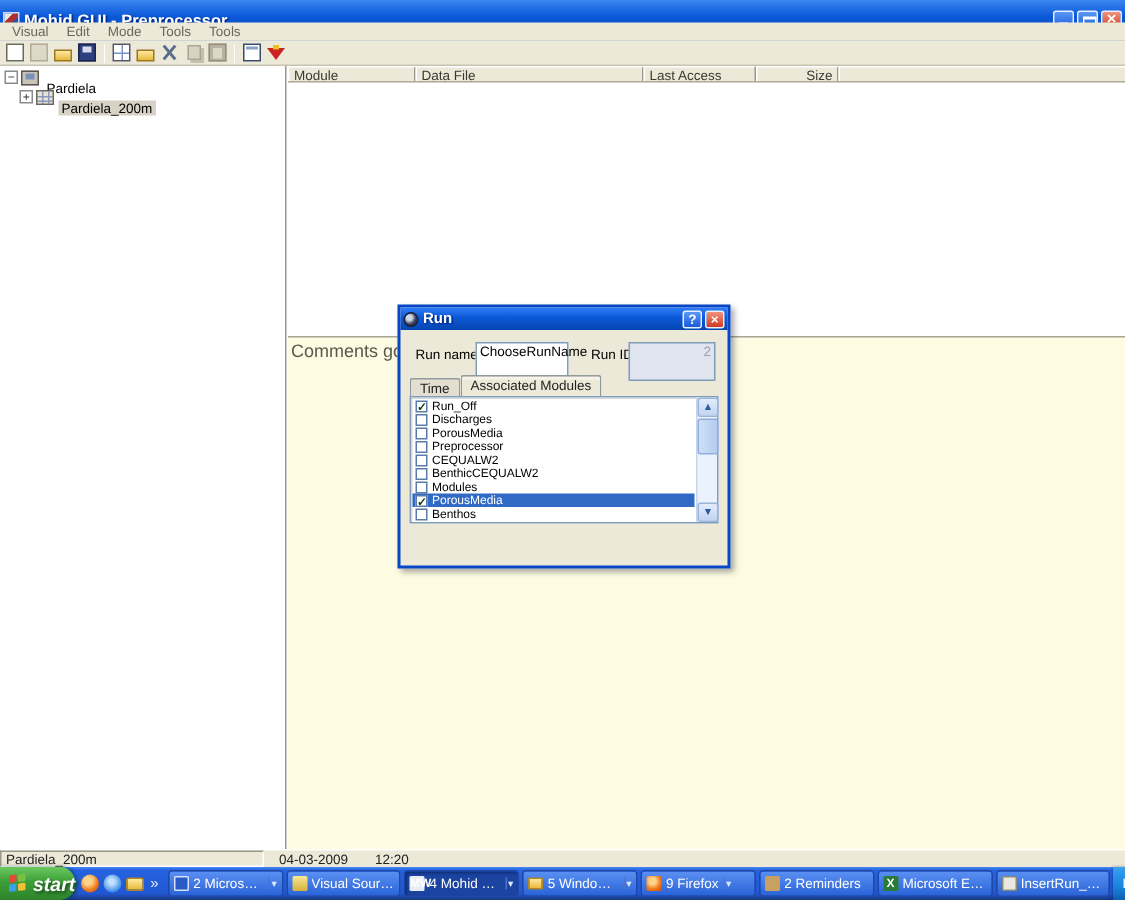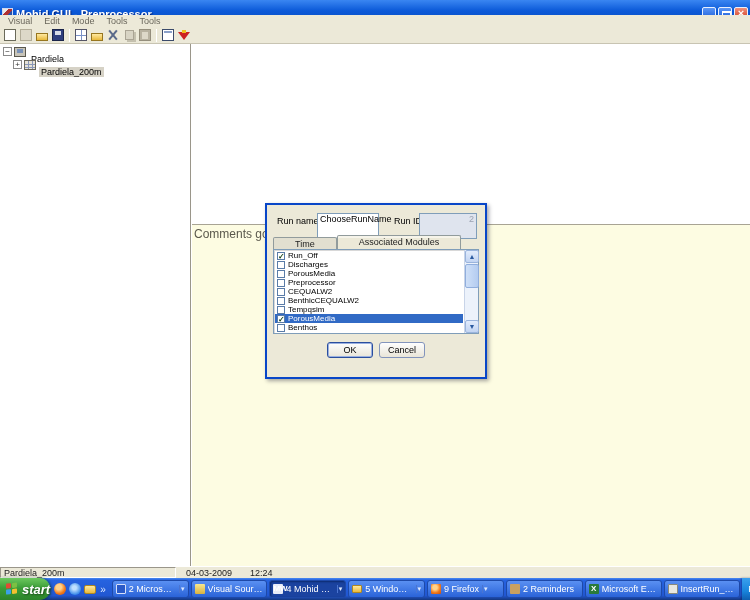--- a/index.html
+++ b/index.html
@@ -92,21 +92,21 @@
   .dlg-btn.close { background:linear-gradient(180deg,#f2917c,#cf3b1e); }
   .dlg-body { position:relative; height:157px; }
   .fld-label { position:absolute; font-size:9px; color:#000; }
   .lbl-runname { left:10px; top:11px; }
   .lbl-runid { left:127px; top:11px; }
   .inp { position:absolute; height:26px; font-size:9px; font-family:"Liberation Sans",sans-serif;
     border:1px solid #7f9db9; background:#fff; padding:0 2px; }
   .inp-runname { left:50px; top:8px; width:62px; color:#000; }
   .inp-runid { left:152px; top:8px; width:58px; background:#dfe4ee; color:#9aa2b2; text-align:right; }
   .tabstrip { position:absolute; left:6px; top:30px; height:14px; display:flex; align-items:flex-end; }
-  .tab { font-size:9px; padding:1px 21px 1px; border:1px solid #919b9c; border-bottom:none;
+  .tab { font-size:9px; padding:1px 6px 1px; border:1px solid #919b9c; border-bottom:none;
     border-radius:2px 2px 0 0; background:#e2dfd0; color:#222; height:12px; }
   .tab.active { background:#ece9d8; height:14px; font-weight:normal; position:relative; z-index:2;
     box-shadow:inset 0 2px 0 #f6f4ea; }
   .listbox { position:absolute; left:6px; top:44px; width:206px; height:85px; background:#fff;
     border:1px solid #7f9db9; box-shadow:inset 1px 1px 0 #d8d8d8; }
   .mod-rows { position:absolute; left:1px; top:1px; right:15px; bottom:1px; display:flex; flex-direction:column; }
   .mod-row { flex:1; display:flex; align-items:center; font-size:8px; color:#000; padding-left:2px; }
   .mod-row.selected { background:#316ac5; color:#fff; }
   .checkbox { width:8px; height:8px; background:#fff; border:1px solid #5a7ca8; margin-right:3px;
     font-size:8px; line-height:7px; text-align:center; color:#0a3a0a; font-weight:bold; flex:none; }
@@ -236,27 +236,40 @@
         <span class="tree-label">Pardiela</span>
       </div>
       <div class="tree-row child">
         <span class="expander">+</span>
         <span class="tree-icon grid-node-icon"></span>
         <span class="tree-label selected">Pardiela_200m</span>
       </div>
     </div>
 
     <div class="right-panel">
+      <div class="table-header">
+          <span class="th" style="width: 85px;">Module</span>
+          <span class="th" style="width: 152px;">Data File</span>
+          <span class="th" style="width: 75px;">Last Access</span>
+          <span class="th right" style="width: 55px;">Size</span>
+          <span class="th fill"></span>
+        </div>
       <div class="comments-area">
         <div class="comments-text">Comments go here</div>
       </div>
     </div>
   </div>
 
   <div class="dialog">
+    <div class="dlg-title">
+      <span class="dlg-icon"></span>
+      <span class="dlg-title-text">Run</span>
+      <span class="dlg-btn">?</span>
+      <span class="dlg-btn close">×</span>
+    </div>
     <div class="dlg-body">
       <span class="fld-label lbl-runname">Run name</span>
       <span class="inp inp-runname">ChooseRunName</span>
       <span class="fld-label lbl-runid">Run ID</span>
       <span class="inp inp-runid">2</span>
 
       <div class="tabstrip">
           <span class="tab">Time</span>
           <span class="tab active">Associated Modules</span>
         </div>
@@ -282,49 +295,45 @@
             <div class="mod-row">
               <span class="checkbox"></span>
               <span>CEQUALW2</span>
             </div>
             <div class="mod-row">
               <span class="checkbox"></span>
               <span>BenthicCEQUALW2</span>
             </div>
             <div class="mod-row">
               <span class="checkbox"></span>
-              <span>Tempqsim</span>
+              <span>Modules</span>
             </div>
             <div class="mod-row selected">
               <span class="checkbox">✓</span>
               <span>PorousMedia</span>
             </div>
             <div class="mod-row">
               <span class="checkbox"></span>
               <span>Benthos</span>
             </div>
           </div>
         <div class="vscroll">
           <div class="scroll-arrow scroll-up">▲</div>
           <div class="scroll-thumb"></div>
           <div class="scroll-arrow scroll-down">▼</div>
         </div>
       </div>
 
-      <div class="dlg-buttons">
-        <span class="btn default">OK</span>
-        <span class="btn">Cancel</span>
-      </div>
     </div>
   </div>
 
   <div class="statusbar">
     <span class="status-cell status-sel">Pardiela_200m</span>
     <span class="status-date">04-03-2009</span>
-    <span class="status-time">12:24</span>
+    <span class="status-time">12:20</span>
   </div>
 
   <div class="taskbar">
     <div class="start-btn">
       <span class="winflag">
           <i></i>
           <i></i>
           <i></i>
           <i></i>
         </span>

